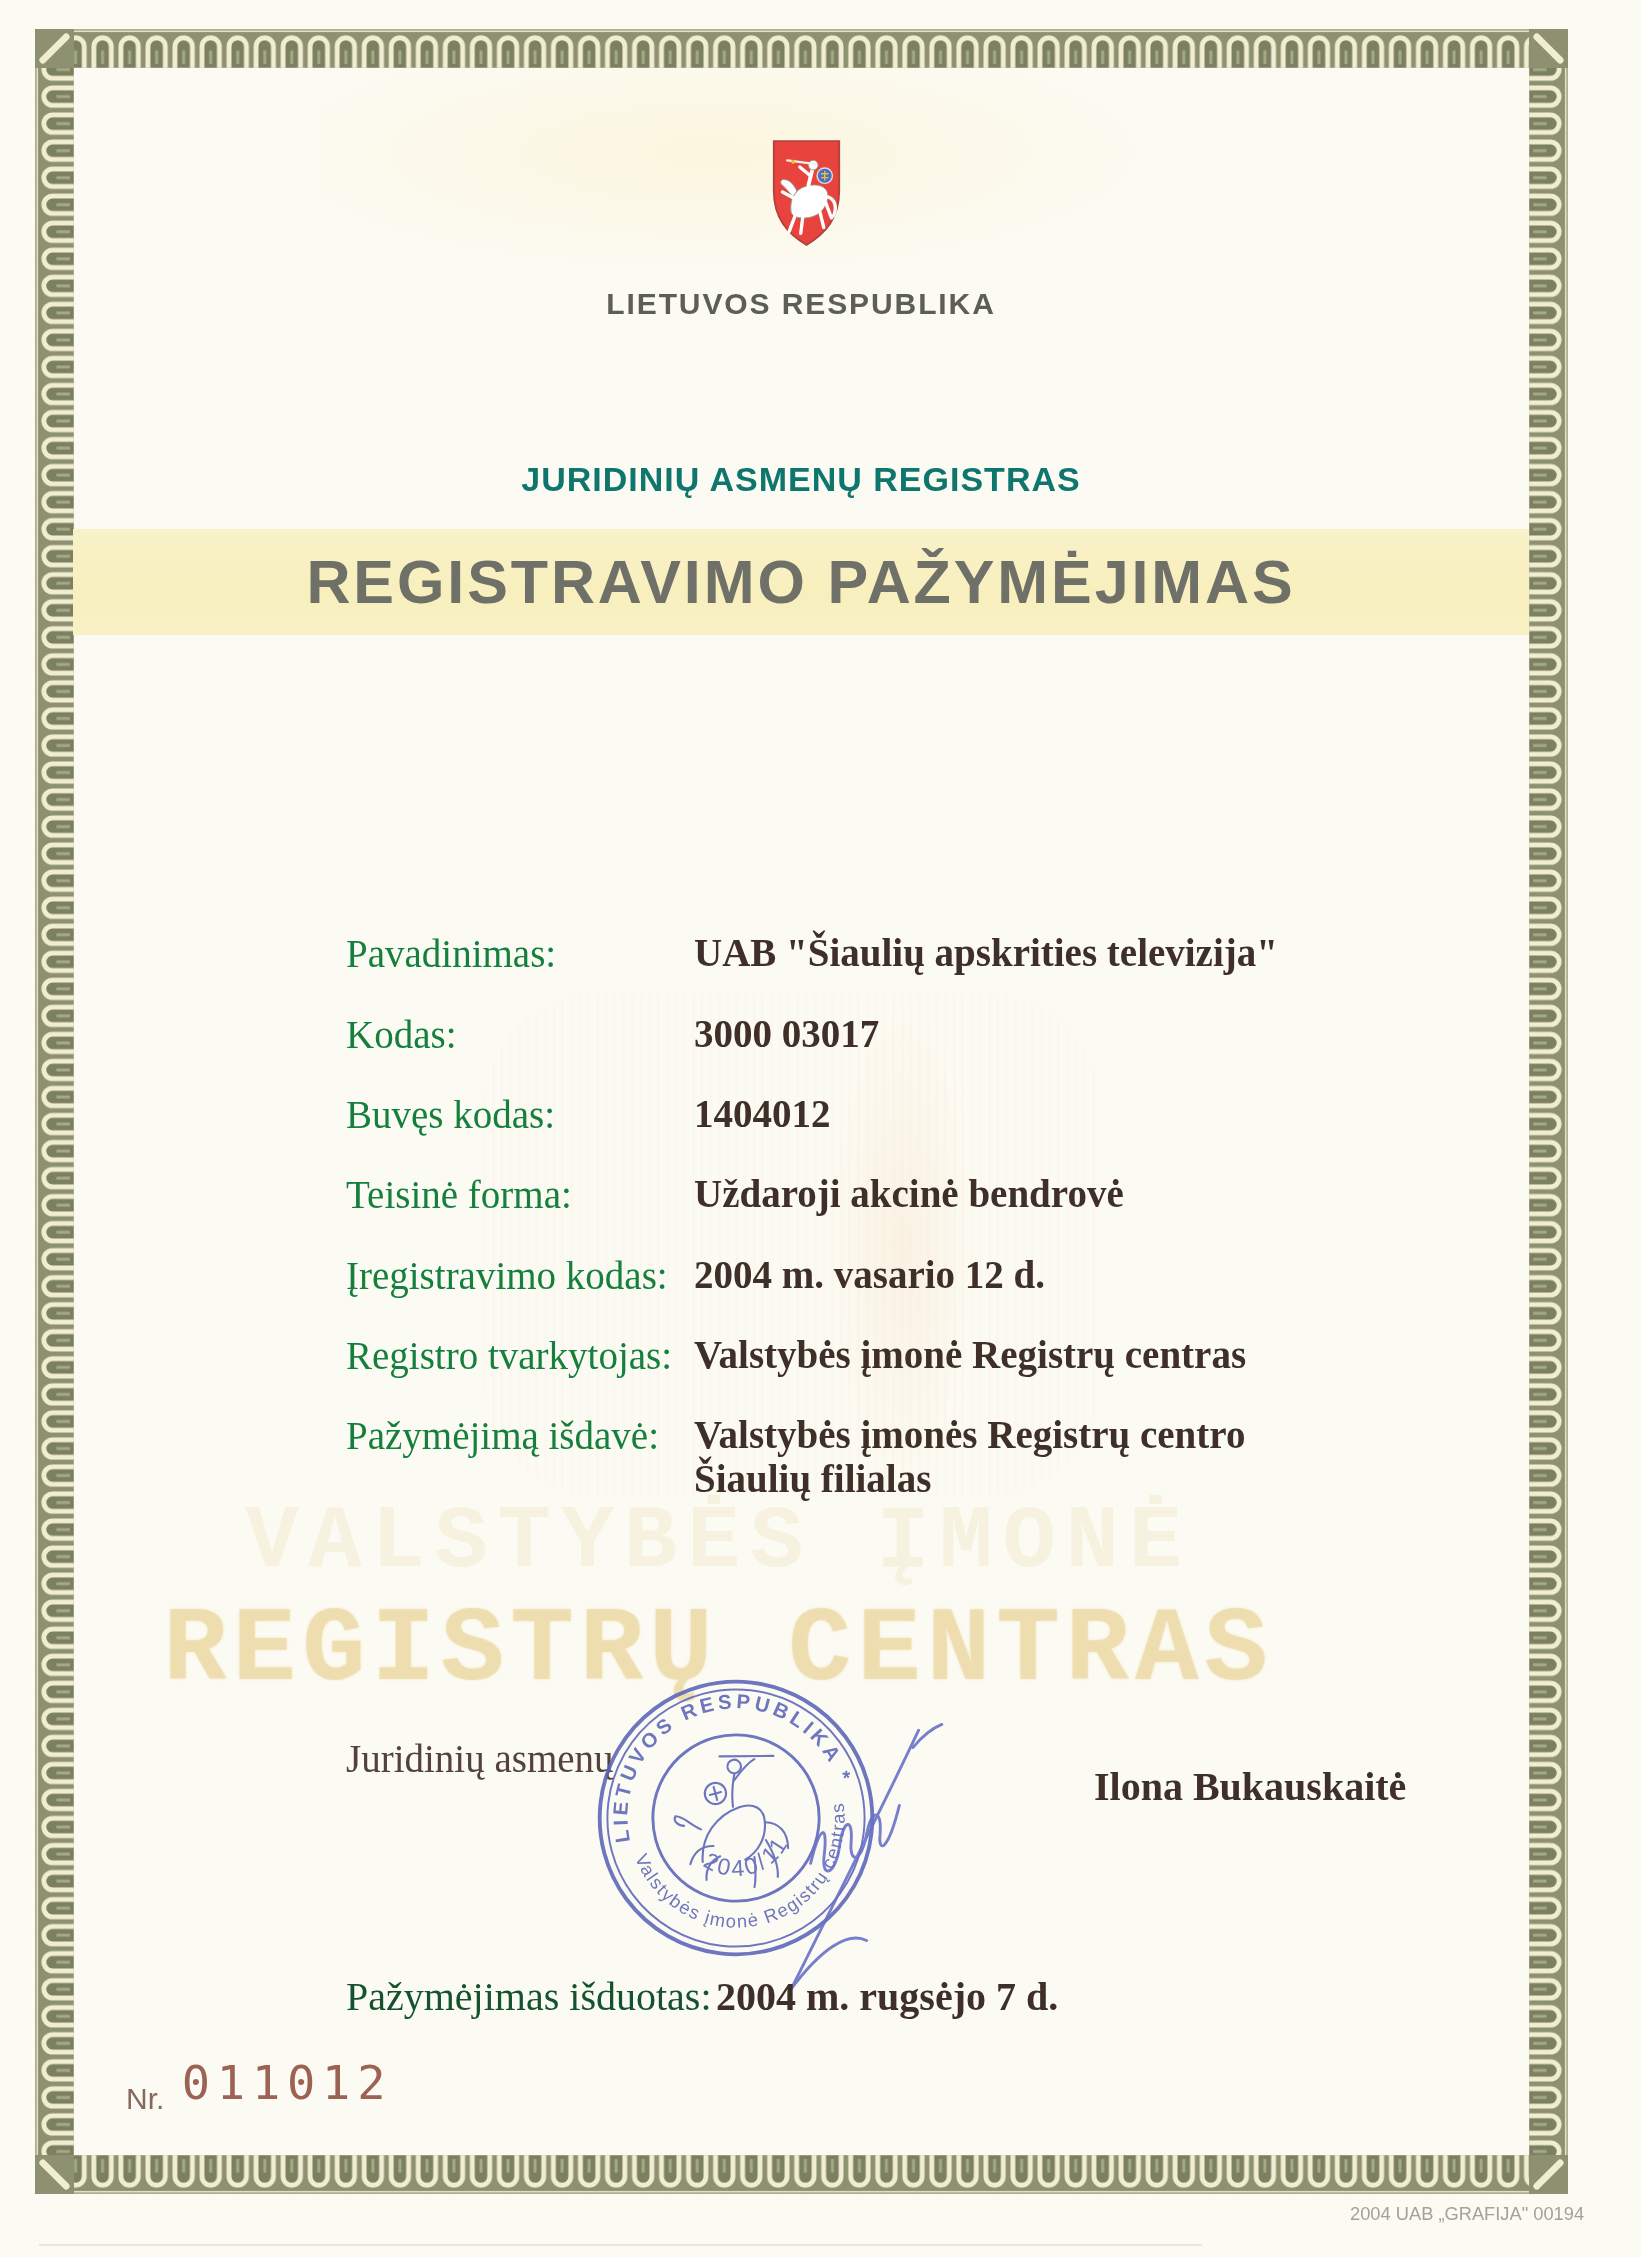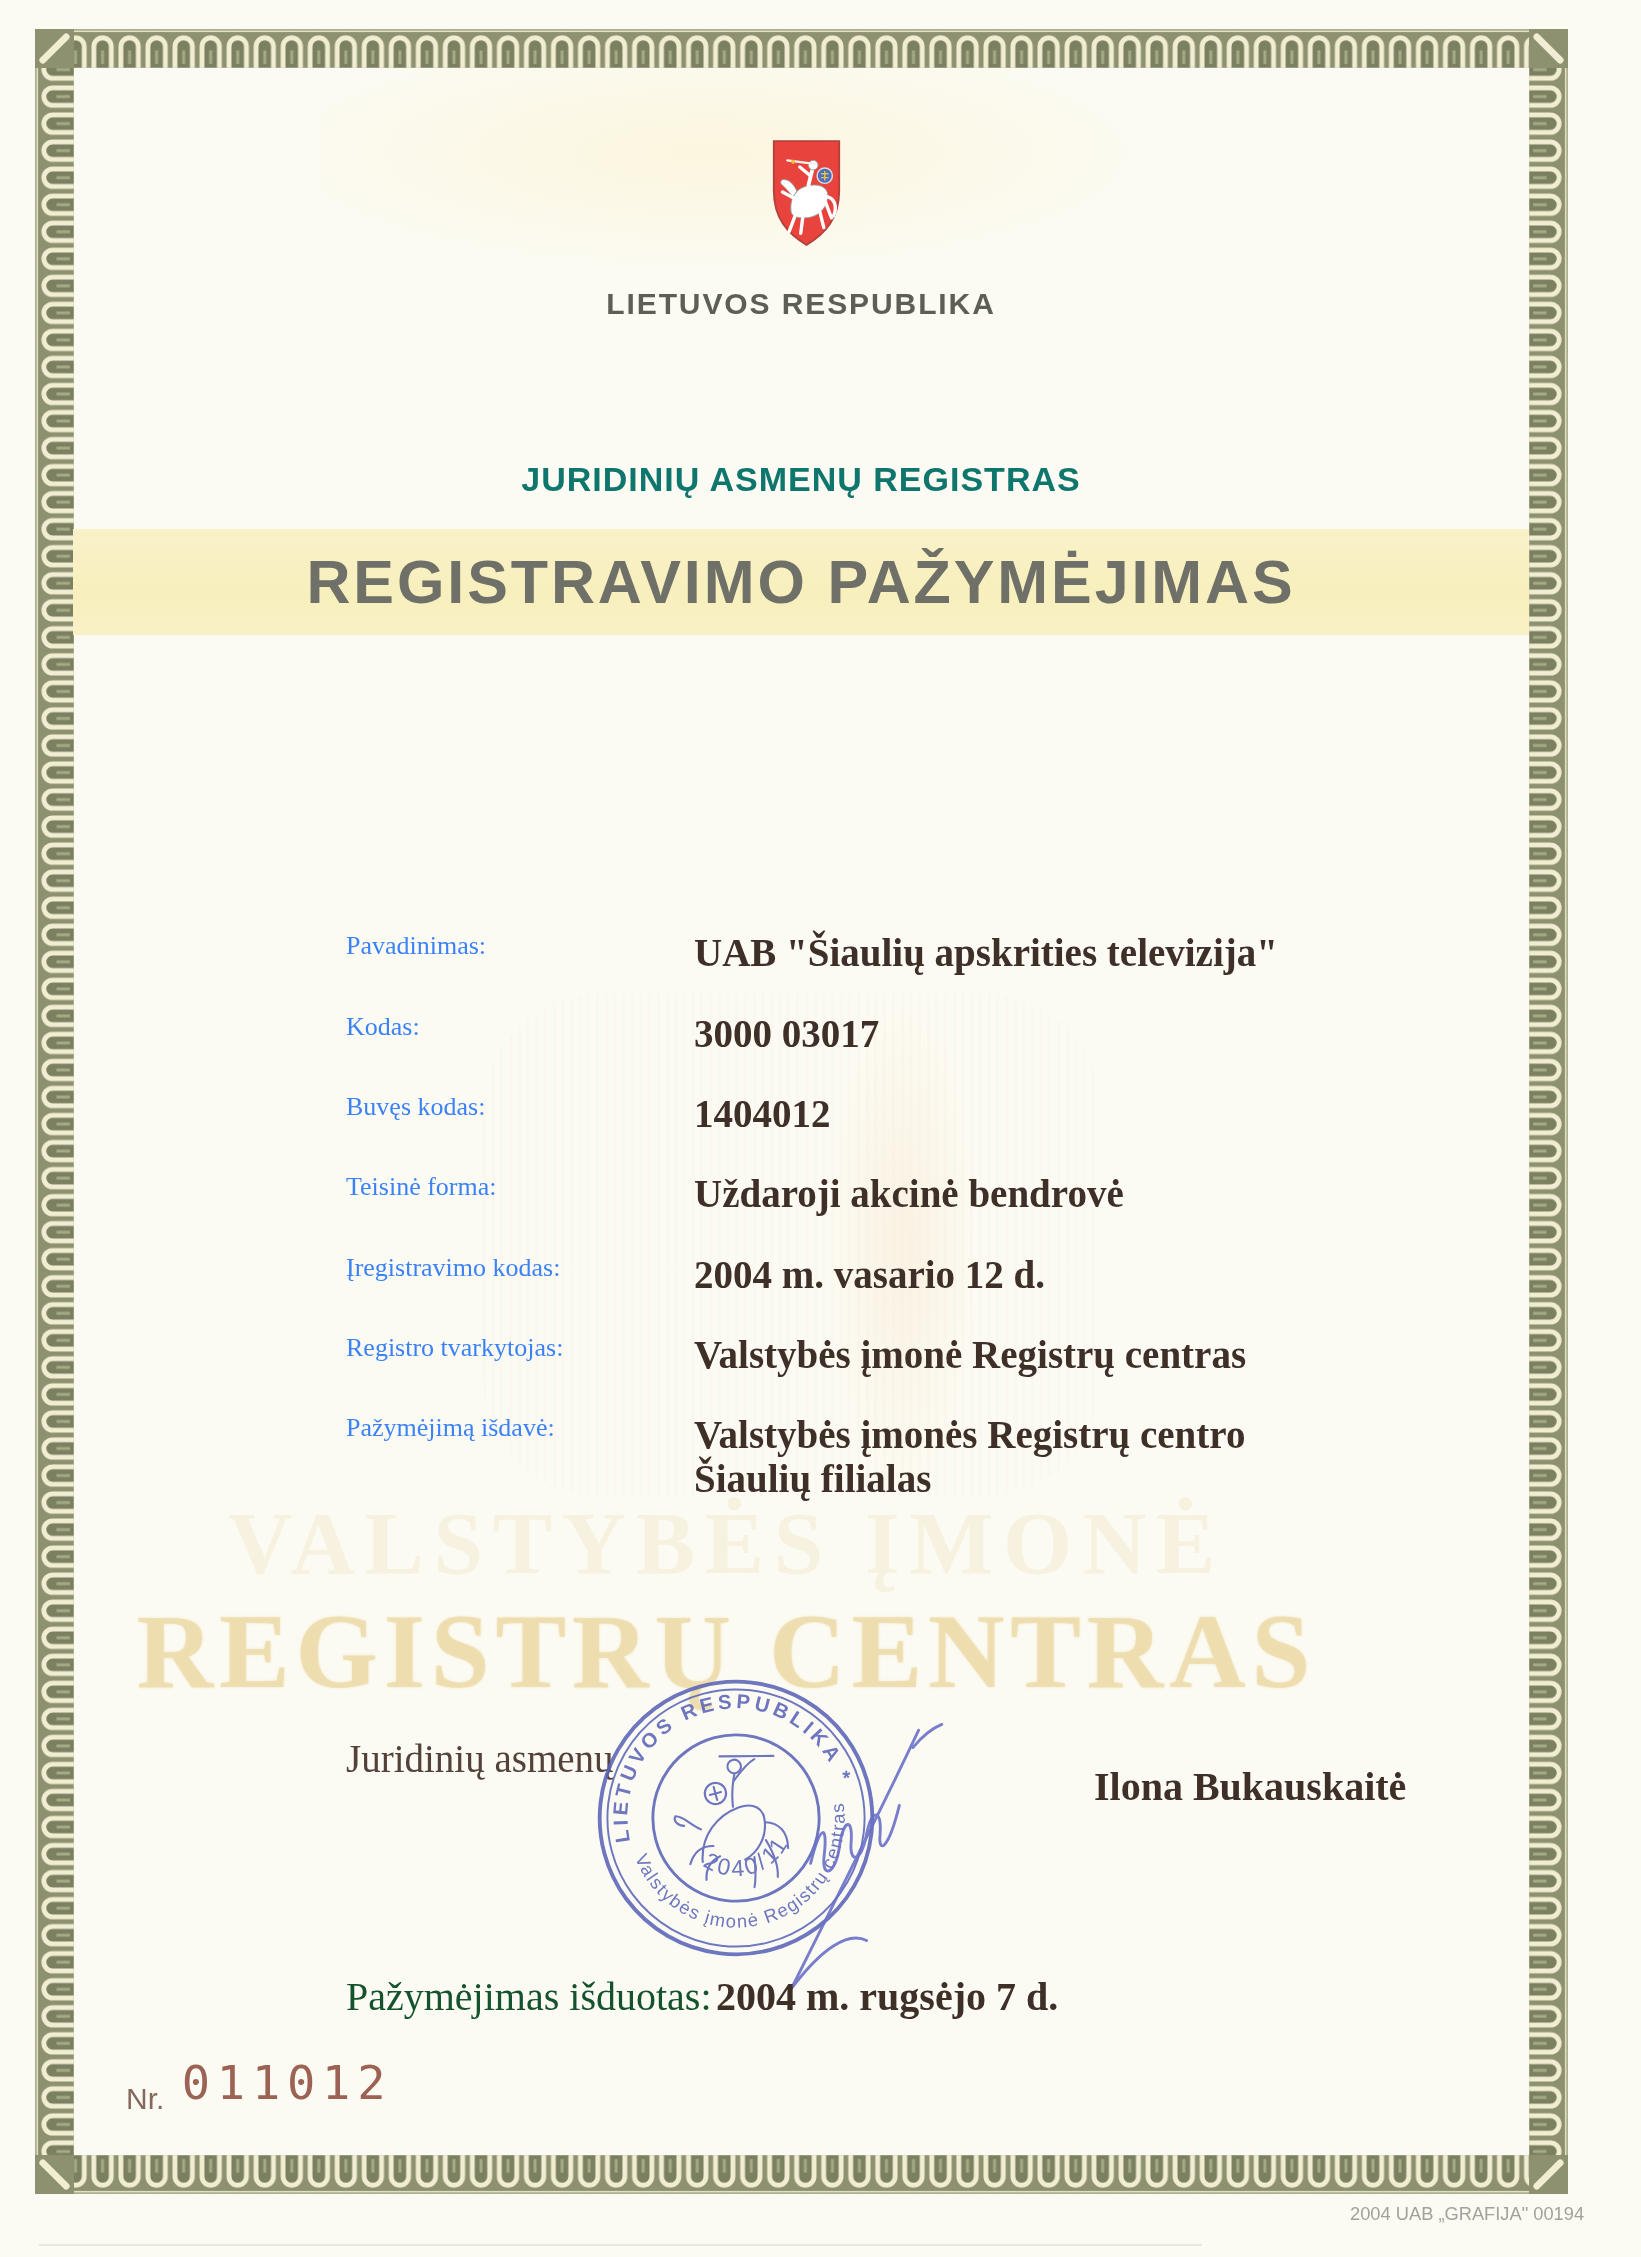--- a/index.html
+++ b/index.html
@@ -24,22 +24,22 @@
     background:
       repeating-linear-gradient(90deg, rgba(243,220,205,.20) 0 2.9px, rgba(243,220,205,0) 2.9px 8.7px);
     opacity:.55;
     border-radius:116px;
   }
   .wash-mid2{
     position:absolute;left:830px;top:1004px;width:145px;height:483px;
     background:radial-gradient(ellipse at 50% 50%, rgba(248,233,210,.5), rgba(248,233,210,0) 75%);
   }
   .watermark-line{
-    position:absolute;left:12px;width:1429px;text-align:center;
-    font-family:Liberation Serif, serif;font-weight:bold;white-space:nowrap;
+    position:absolute;left:4px;width:1429px;text-align:center;
+    font-family:Liberation Mono, monospace;font-weight:bold;white-space:nowrap;
   }
   .wm1{top:1492px;font-size:89px;letter-spacing:9.7px;color:rgba(240,230,200,.45);}
   .wm2{top:1591px;font-size:106px;letter-spacing:5.8px;color:rgba(236,217,166,.72);text-shadow:0 0 2.9px rgba(236,217,166,.6);}
   
   .coat{position:absolute;left:770px;top:137px;}
   .country{
     position:absolute;left:73px;top:287px;width:1456px;text-align:center;
     font-family:"Liberation Sans", sans-serif;font-weight:bold;
     font-size:30px;letter-spacing:1.9px;color:#5d5e56;
   }
@@ -54,21 +54,21 @@
   }
   .titleband .title{
     width:100%;text-align:center;line-height:106px;
     font-family:"Liberation Sans", sans-serif;font-weight:bold;
     font-size:61px;letter-spacing:2.9px;color:#6f7067;white-space:nowrap;
   }
   
   .fields{position:absolute;left:346px;top:0;width:1062px;}
   .frow{position:absolute;display:flex;width:1062px;}
   .flabel{
-    flex:0 0 348px;font-size:26px;color:#3b82f6;
+    flex:0 0 348px;font-size:39px;color:#15803d;
   }
   .fvalue{
     font-weight:bold;font-size:39px;color:#3f2f29;width:676px;line-height:44px;
   }
   
   .roleline{position:absolute;left:346px;font-size:39px;color:#53413a;white-space:nowrap;}
   .sig-name{
     position:absolute;left:1086px;top:1763px;font-weight:bold;
     font-size:40px;color:#3f2f29;white-space:nowrap;margin-left:8px;
   }

